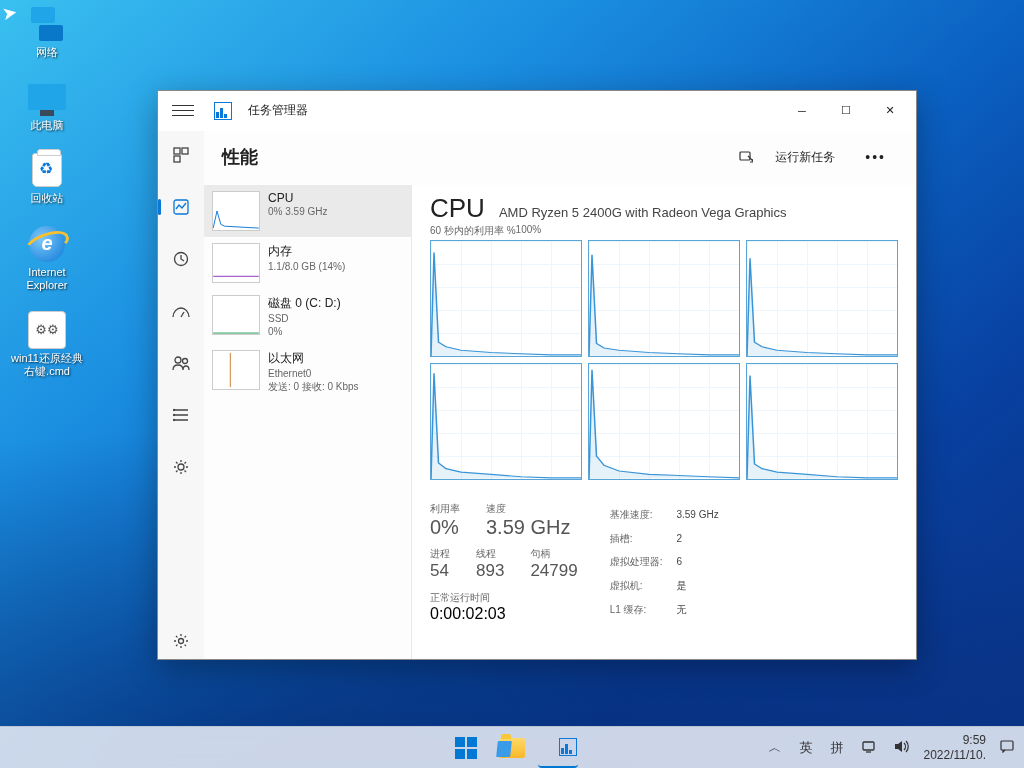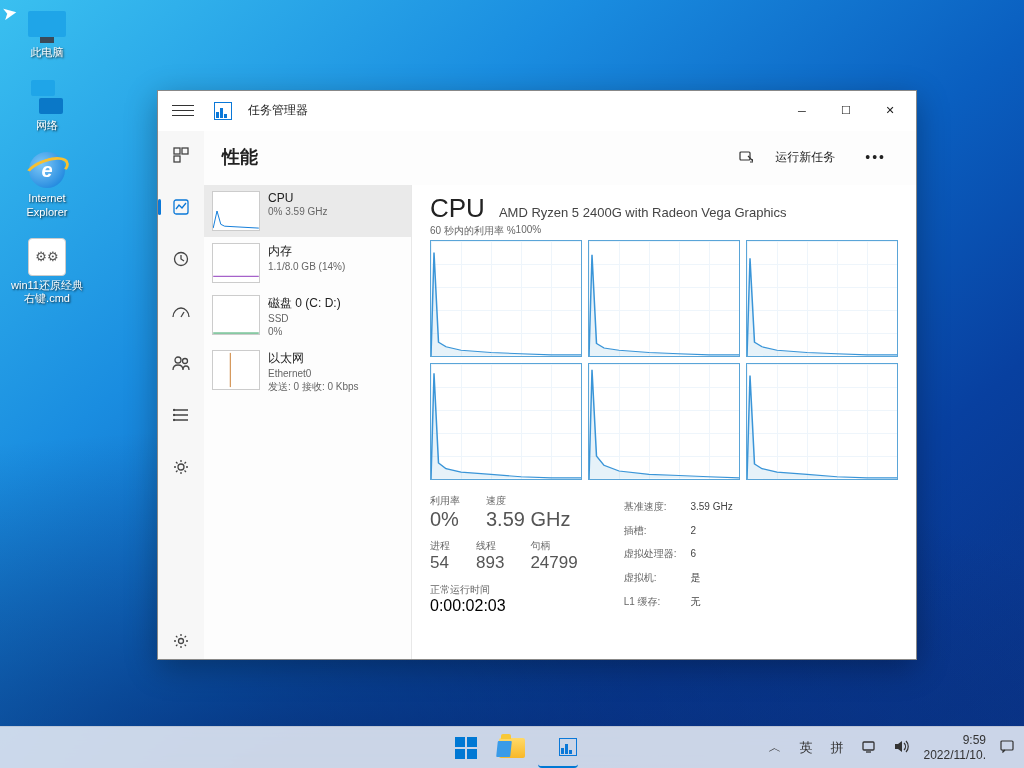--- a/index.html
+++ b/index.html
@@ -51,21 +51,21 @@
 .tinfo{flex:1;min-width:0}
 .tinfo .nm{font-size:12px;color:#222}
 .tinfo .dt{font-size:10px;color:#666;line-height:1.3}
 .main{flex:1;background:#fff;padding:8px 18px 10px 18px;overflow:hidden;display:flex;flex-direction:column}
 .mhd{display:flex;align-items:baseline;gap:14px}
 .mhd h1{font-size:26px;font-weight:400;color:#222}
 .mhd .sub{font-size:13px;color:#444}
 .chlab{display:flex;justify-content:flex-start;font-size:10px;color:#666;margin-top:0}
 .grids{display:grid;grid-template-columns:repeat(3,1fr);grid-template-rows:repeat(2,1fr);gap:6px;height:240px;margin-top:2px}
 .ch{border:1px solid #5aa5d8;background:#fff;position:relative;background-image:linear-gradient(#eef5fb 1px,transparent 1px),linear-gradient(90deg,#eef5fb 1px,transparent 1px);background-size:20% 20%}
-.stats{display:flex;gap:44px;margin-top:14px}
+.stats{display:flex;gap:30px;margin-top:22px}
 .scol .lab{font-size:10px;color:#666}
 .scol .val{font-size:17px;color:#555;margin-top:0}
 .bigstats{display:flex;gap:26px}
 .side{font-size:10px;color:#666;line-height:1.6}
 .side td:first-child{padding-right:12px}
 .side td:last-child{color:#444}
 .uptime{margin-top:10px}
 
 .taskbar{position:absolute;bottom:0;left:0;right:0;height:42px;background:rgba(235,240,248,.86);backdrop-filter:blur(10px);border-top:1px solid rgba(0,0,0,.08);display:flex;align-items:center}
 .tcenter{position:absolute;left:50%;transform:translateX(-50%);display:flex;gap:6px}
@@ -83,32 +83,38 @@
 </style>
 </head>
 <body>
 
 <div class="wave"></div>
 <div class="cursor">➤</div>
 
 <div class="desktop-icons">
   <div class="dicon">
       <div class="gl">
-        <div class="monitor"></div>
-      </div>
-      <span>此电脑</span>
-    </div>
-  <div class="dicon">
-      <div class="gl">
         <div class="nets">
           <div class="m1"></div>
           <div class="m2"></div>
         </div>
       </div>
       <span>网络</span>
+    </div>
+  <div class="dicon">
+      <div class="gl">
+        <div class="monitor"></div>
+      </div>
+      <span>此电脑</span>
+    </div>
+  <div class="dicon">
+      <div class="gl">
+        <div class="bin"></div>
+      </div>
+      <span>回收站</span>
     </div>
   <div class="dicon">
       <div class="gl">
         <div class="ie">e</div>
       </div>
       <span>Internet Explorer</span>
     </div>
   <div class="dicon">
       <div class="gl">
         <div class="cmd"></div>

